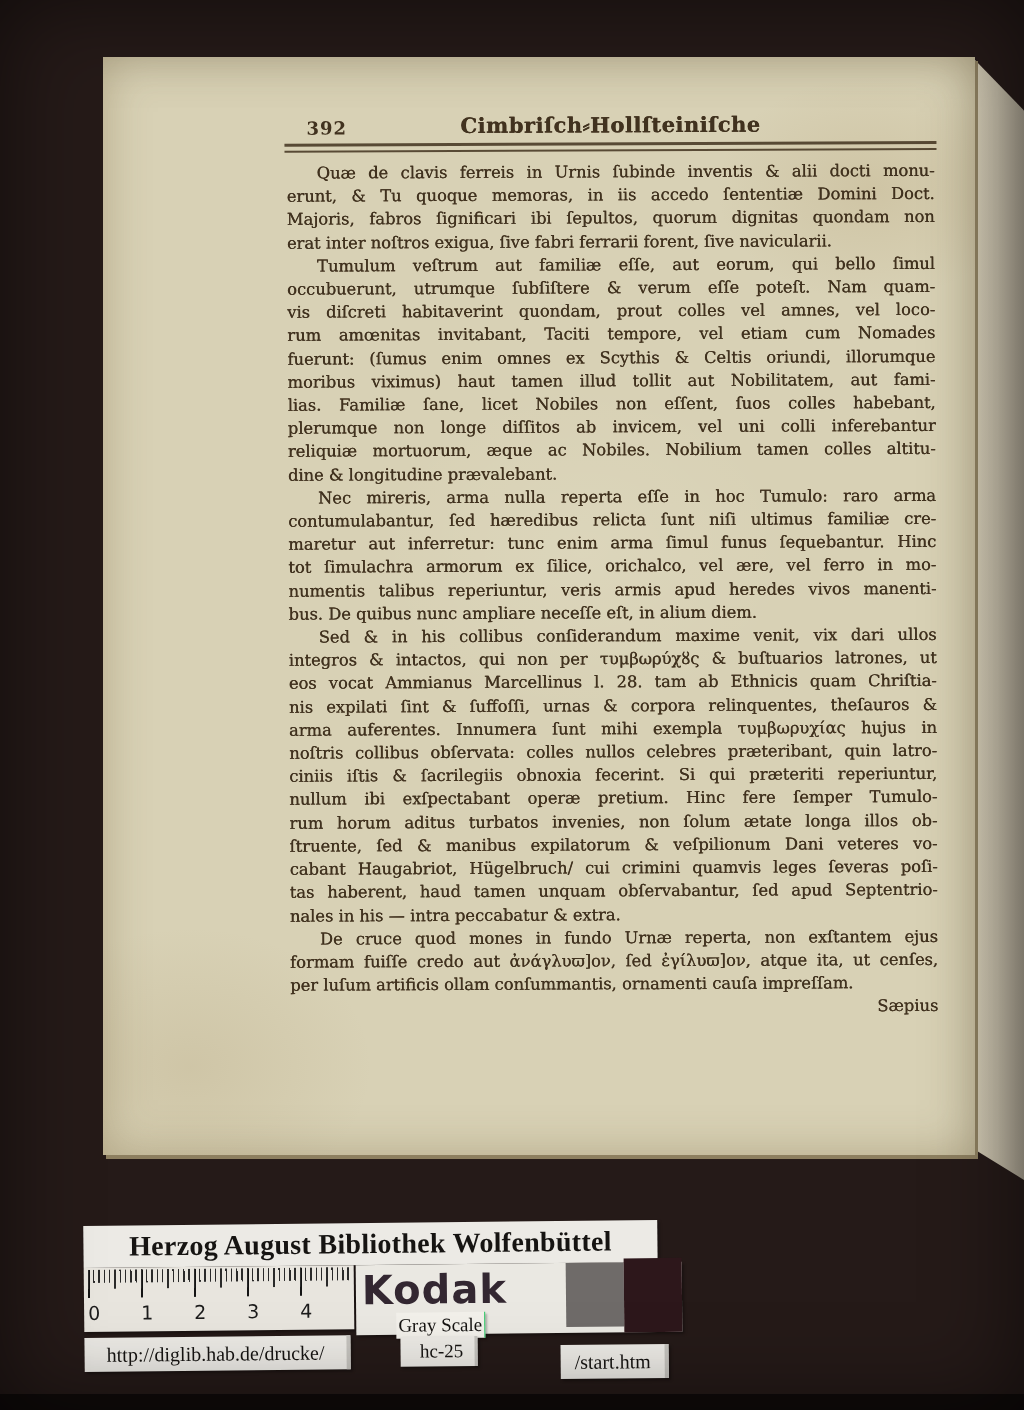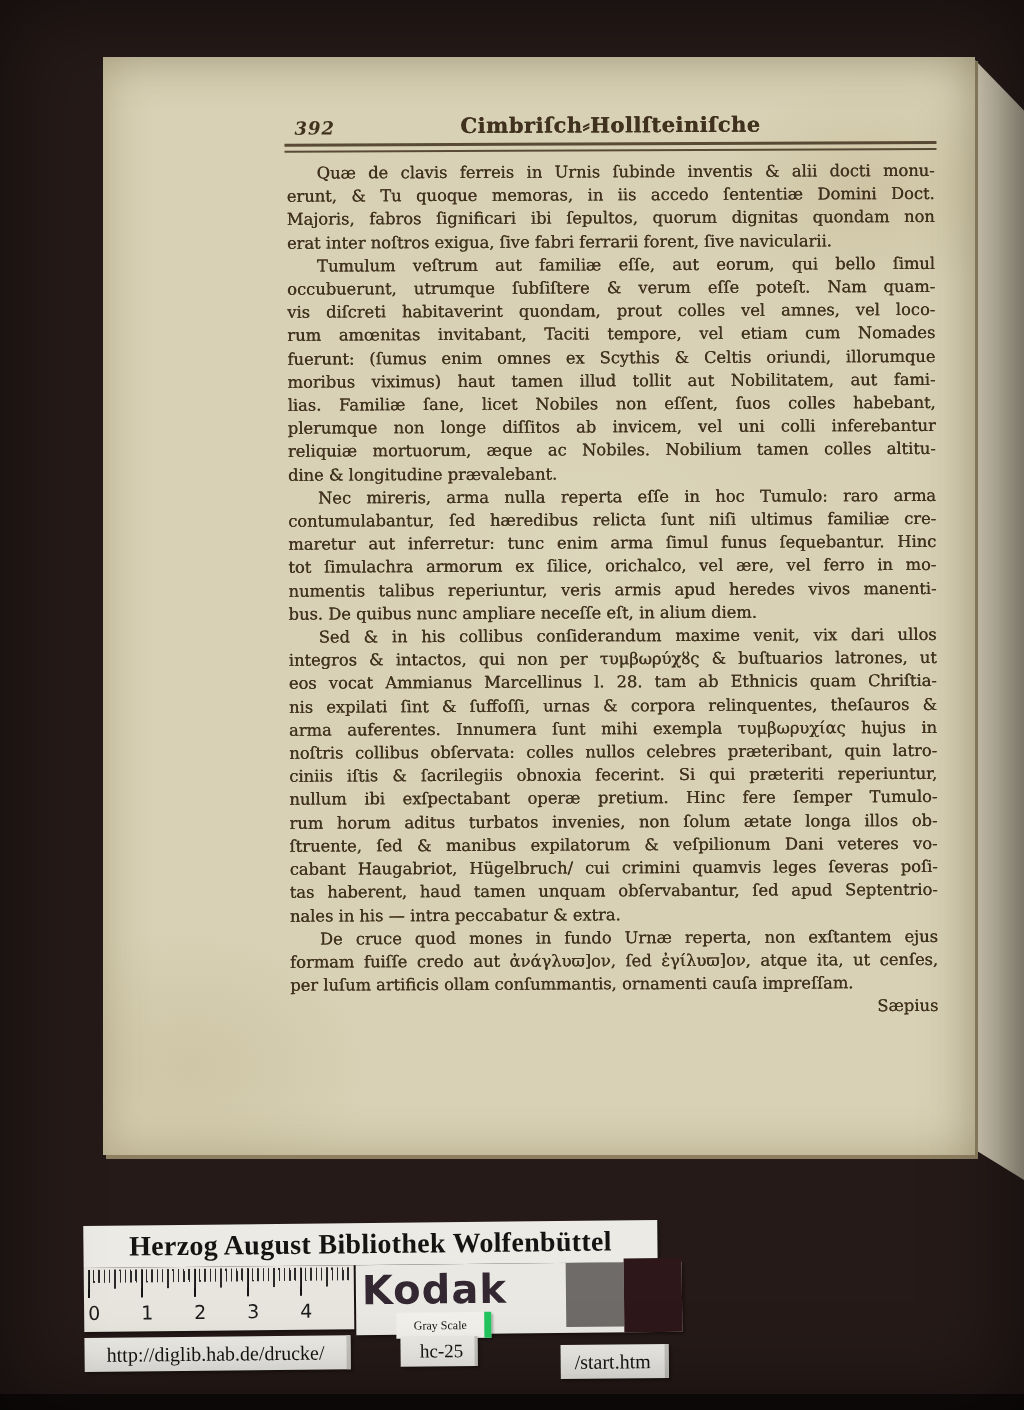--- a/index.html
+++ b/index.html
@@ -35,23 +35,22 @@
   
   .print{
     position:absolute;left:0;top:0;width:100%;height:100%;
     transform:rotate(-0.25deg);transform-origin:40% 40%;
     color:#41321f;
   }
   .running-head{
     position:absolute;left:185px;top:56px;width:648px;height:28px;
   }
   .page-number{
-    position:absolute;left:8px;top:4px;font-size:18px;font-weight:bold;
+    position:absolute;left:20px;top:4px;font-size:18px;font-weight:bold;
     letter-spacing:1px;
-    font-style:italic;
   }
   .head-title{
     position:absolute;left:0;right:0;top:0;text-align:center;
     font-size:21px;font-weight:bold;letter-spacing:.5px;
     text-shadow:.4px 0 currentColor;
   }
   .double-rule{
     position:absolute;left:183px;top:86px;width:652px;height:4px;
     border-top:3.5px solid #42331f;border-bottom:2px solid #42331f;opacity:.85;
   }
@@ -91,22 +90,22 @@
   .kodak-word{
     position:absolute;left:6px;top:2px;
     font-family:"DejaVu Sans", sans-serif;font-weight:bold;font-size:40px;
     letter-spacing:1px;color:#332731;
   }
   .patch{position:absolute;}
   .patch-gray{left:210px;top:0;width:58px;height:64px;background:#6f6b69;}
   .patch-maroon{left:268px;top:-4px;width:58px;height:74px;background:#2d171b;}
   .grayscale-chip{
     left:396px;top:1316px;width:88px;height:26px;background:#f2f0ea;
-    display:flex;align-items:center;justify-content:center;font-size:12px;
-    border-right:7px solid #22c55e;box-shadow:2px 2px 2px rgba(0,0,0,.25);
+    display:flex;align-items:center;justify-content:center;font-size:19px;
+    border-right:1px solid #22c55e;box-shadow:2px 2px 2px rgba(0,0,0,.25);
   }
   .url-chip{
     left:84px;top:1338px;width:262px;height:34px;
     display:flex;align-items:center;justify-content:center;font-size:20px;
     border-right:4px solid #c5c3be;
   }
   .code-chip{
     left:400px;top:1340px;width:66px;height:30px;
     display:flex;align-items:center;justify-content:center;font-size:19px;
     border-right:3px solid #c5c3be;

